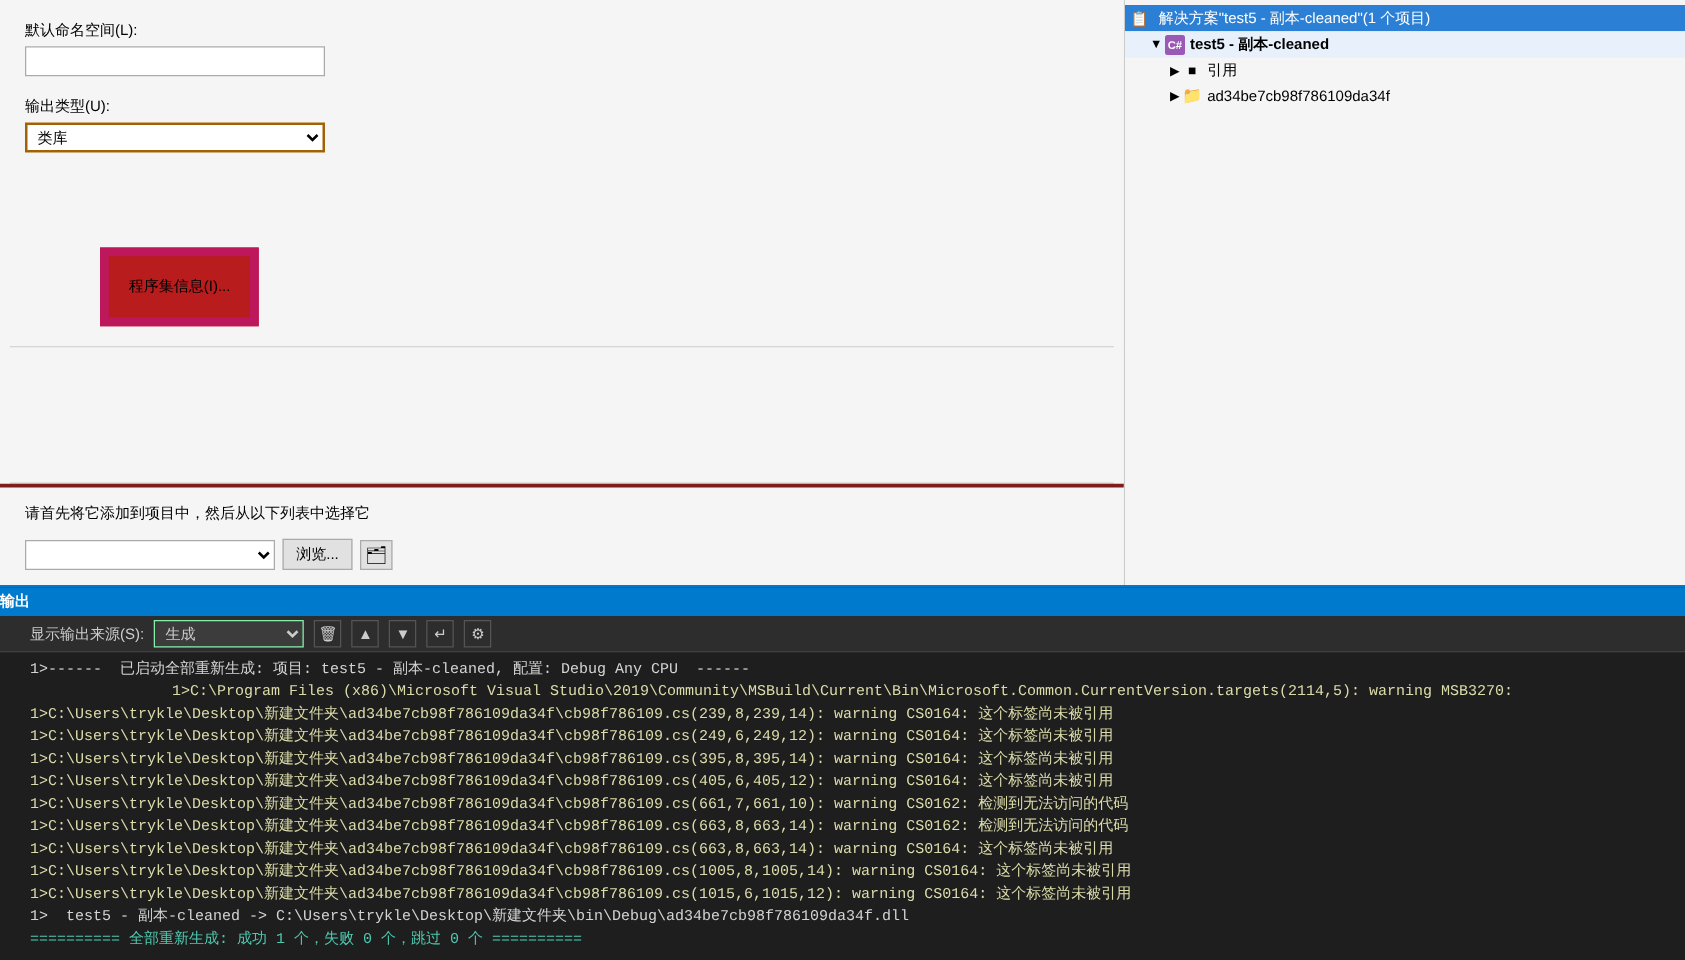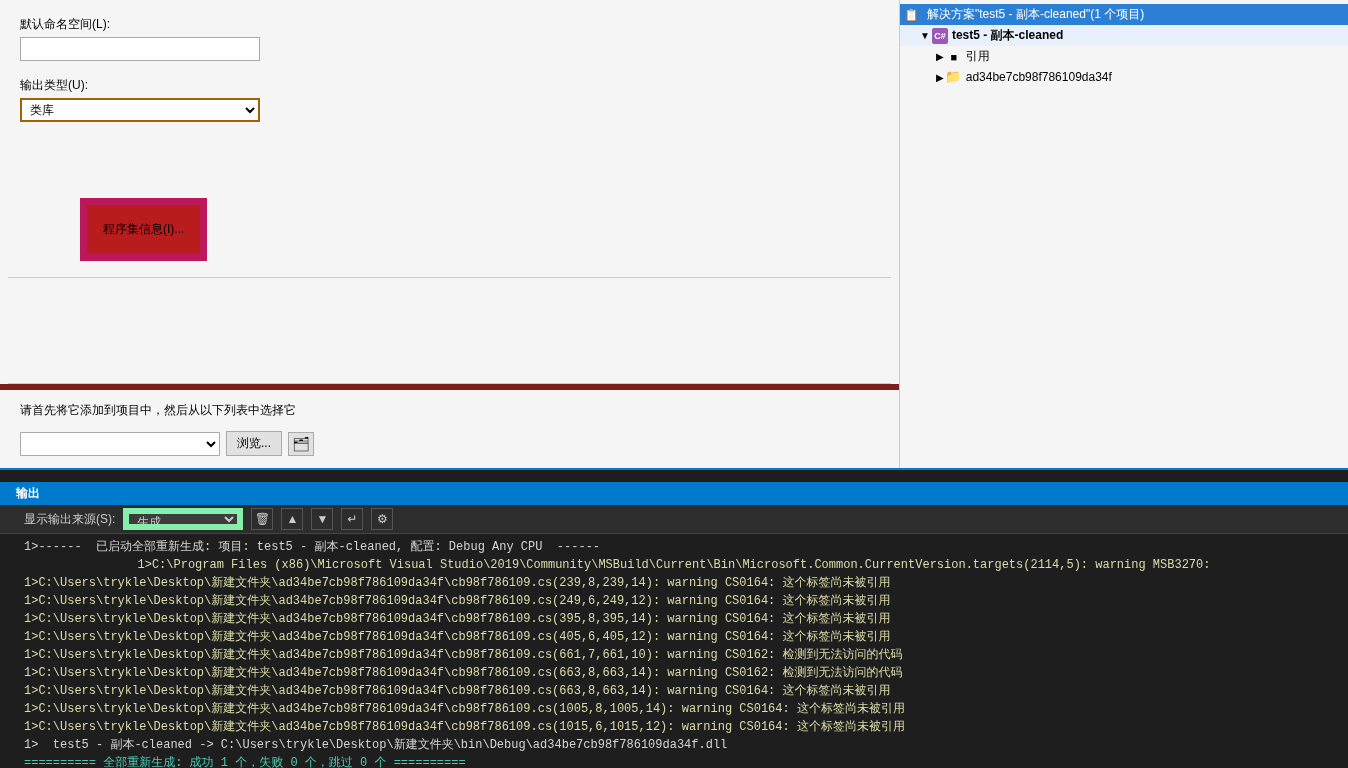--- a/index.html
+++ b/index.html
@@ -73,21 +73,21 @@
       background: #b91c1c;
       border: 7px solid #be185d;
       font-size: 12px;
       cursor: pointer;
       min-width: 120px;
     }
 
     .left-bottom {
       background: #f5f5f5;
       padding: 12px 20px;
-      border-top: 6px solid #7f1d1d;
+      border-top: 3px solid #7f1d1d;
     }
 
     .note-text {
       font-size: 12px;
       color: #000;
       margin-bottom: 12px;
     }
 
     .browse-row {
       display: flex;
@@ -183,47 +183,46 @@
       height: 300px;
       background: #1e1e1e;
       display: flex;
       flex-direction: column;
       border-top: 2px solid #007acc;
     }
 
     .output-header {
       background: #007acc;
       color: #fff;
-      padding: 3px 16px;
+      padding: 3px 0;
       font-size: 12px;
       font-weight: bold;
       display: flex;
       align-items: flex-end;
-      margin-top: 12px;
     }
 
     .output-toolbar {
       background: #2d2d2d;
       padding: 3px 24px;
       display: flex;
       align-items: center;
       gap: 8px;
       border-bottom: 1px solid #444;
     }
 
     .output-toolbar-label {
       color: #ccc;
       font-size: 12px;
     }
 
     .output-source-select {
       height: 22px;
       background: #3c3c3c;
       color: #ccc;
-      border: 6px solid #86efac;
+      border: 1px solid #86efac;
       font-size: 12px;
       padding: 0 4px;
       min-width: 120px;
     }
 
     .output-toolbar-btn {
       width: 22px;
       height: 22px;
       background: transparent;
       border: 1px solid #555;

